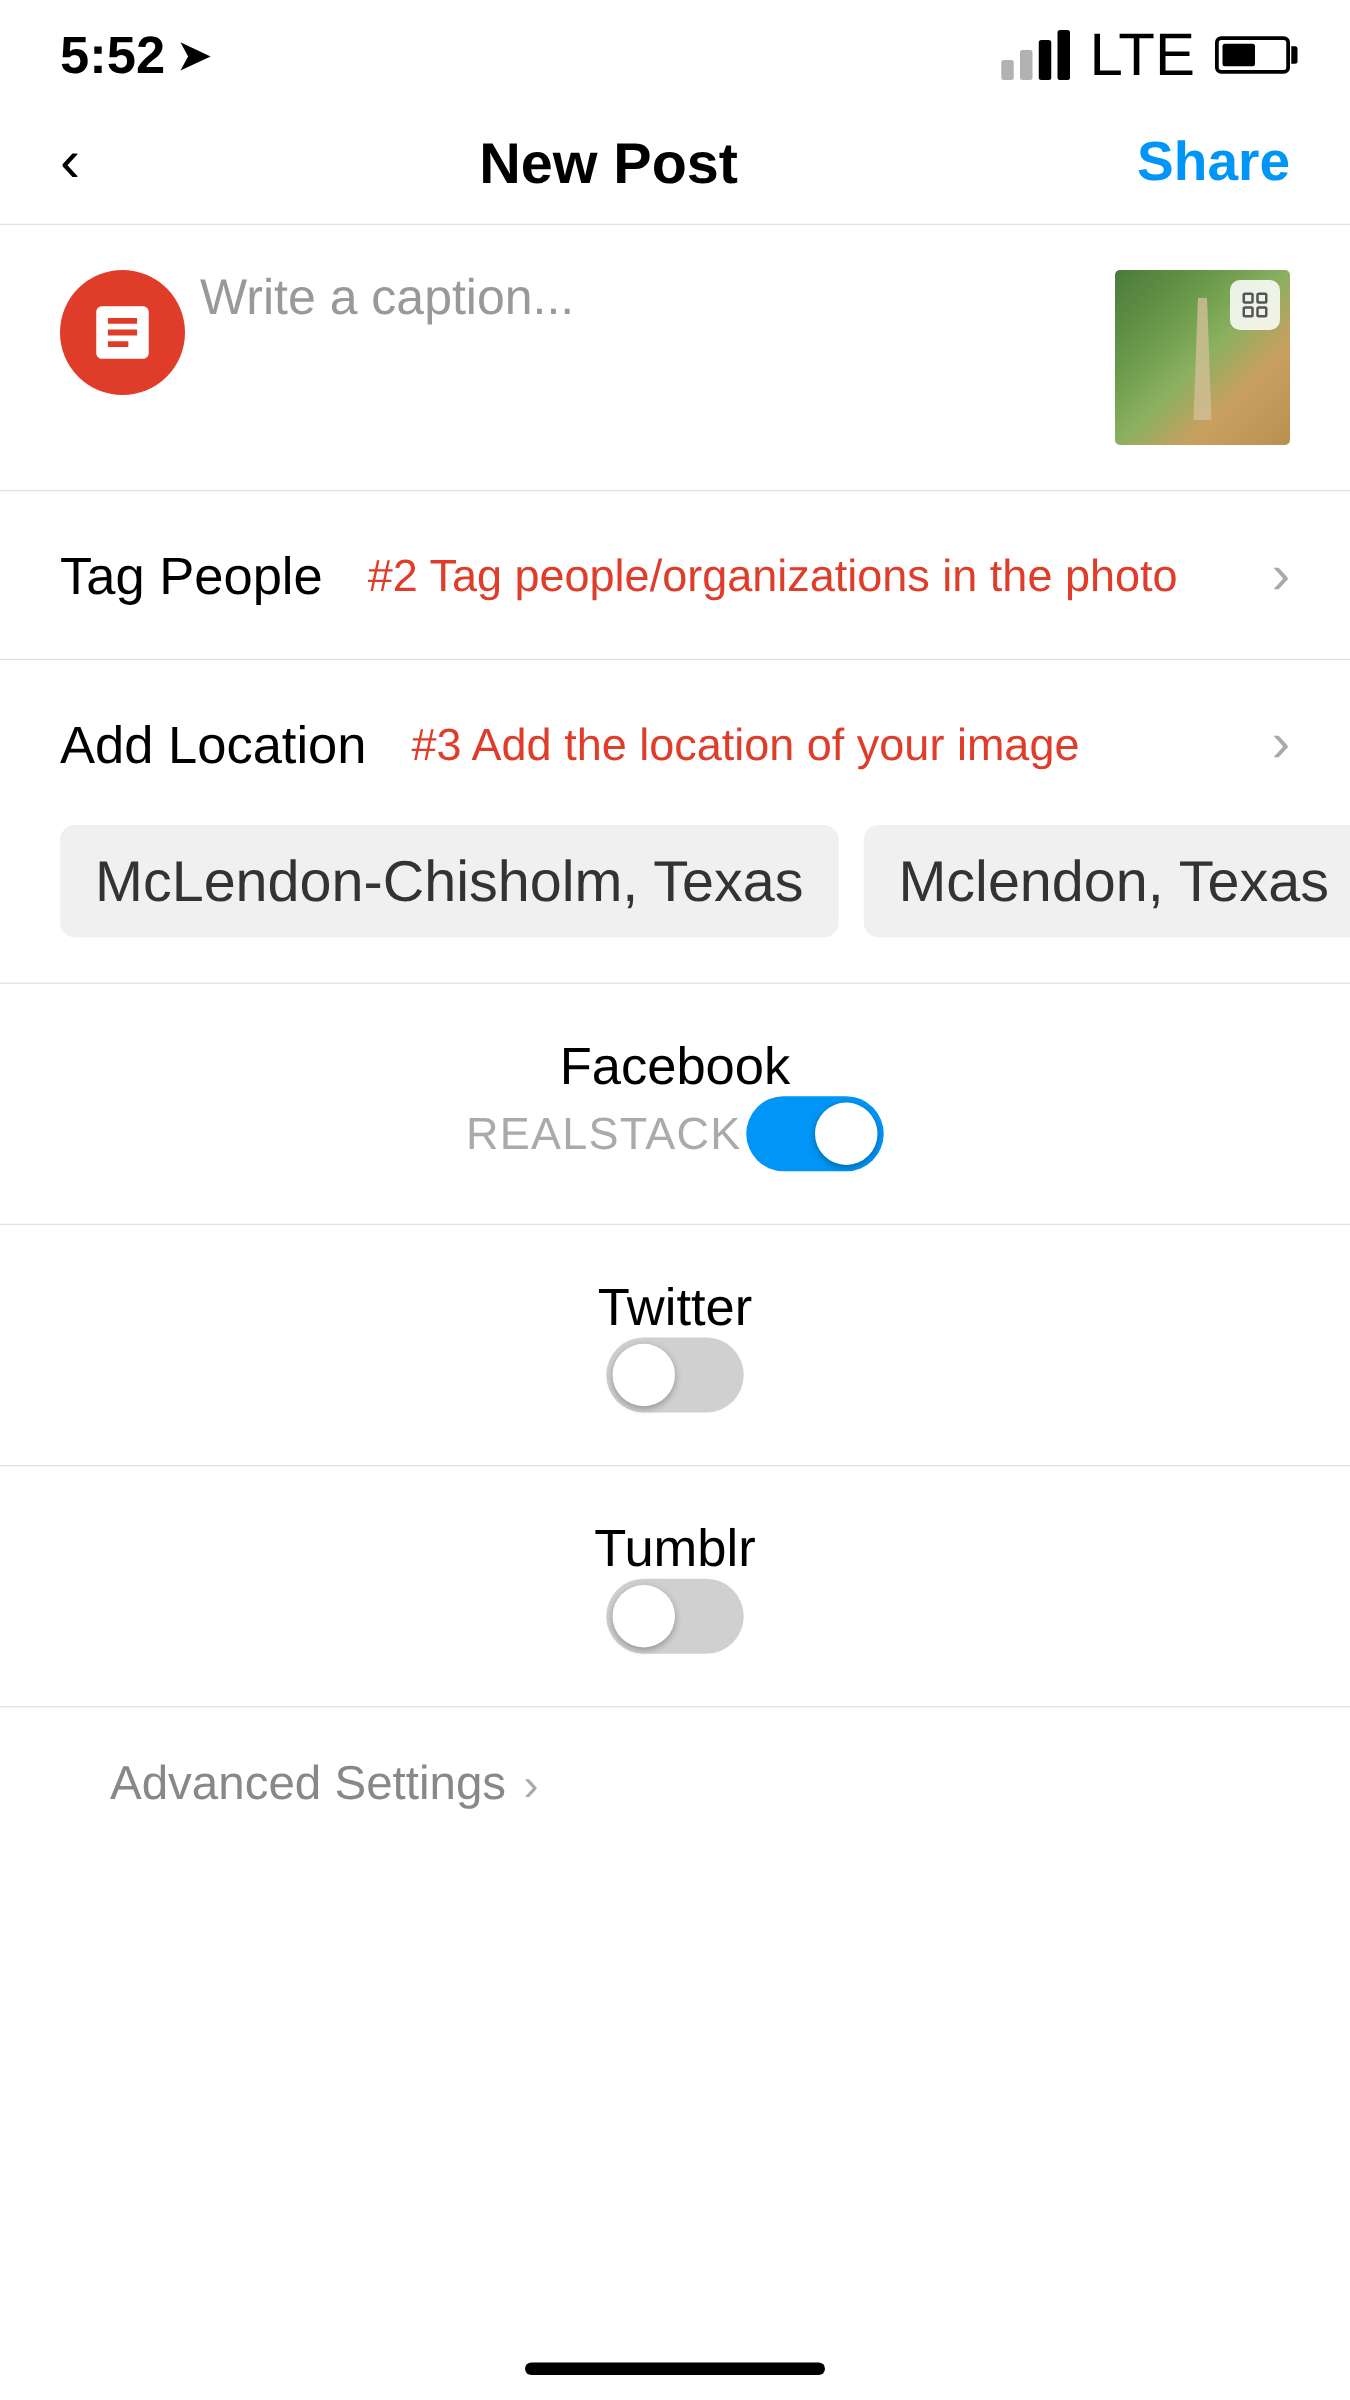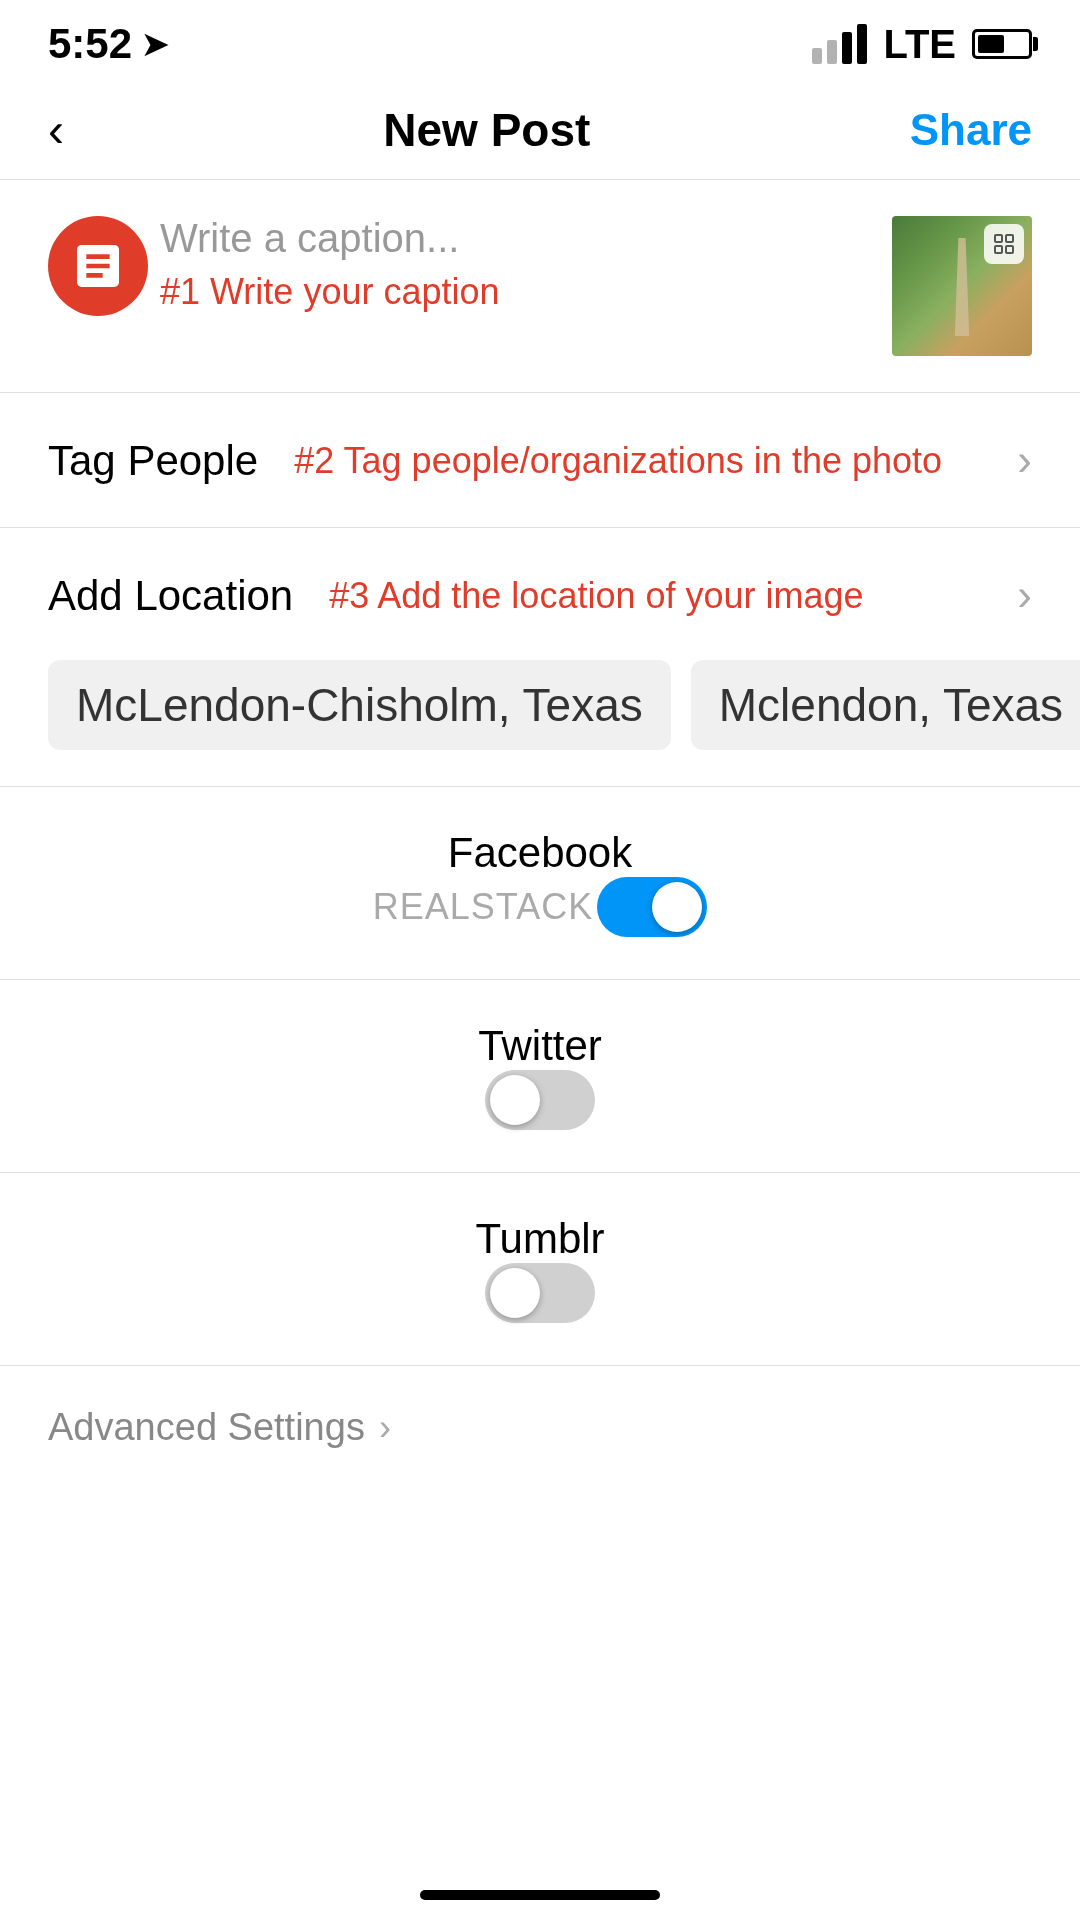--- a/index.html
+++ b/index.html
@@ -49,22 +49,22 @@
       width: 10px;
       border-radius: 2px;
     }
 
     .signal-bars span:nth-child(1) { height: 16px; opacity: 0.3; }
     .signal-bars span:nth-child(2) { height: 24px; opacity: 0.3; }
     .signal-bars span:nth-child(3) { height: 32px; }
     .signal-bars span:nth-child(4) { height: 40px; }
 
     .lte-text {
-      font-size: 40px;
-      font-weight: 700;
+      font-size: 48px;
+      font-weight: 400;
       color: #000;
     }
 
     .battery {
       width: 60px;
       height: 30px;
       border: 3px solid #000;
       border-radius: 5px;
       position: relative;
       display: flex;
@@ -339,20 +339,21 @@
       display: flex;
       align-items: center;
       padding: 40px 48px;
       gap: 14px;
       cursor: pointer;
     }
 
     .advanced-label {
       font-size: 38px;
       color: #888;
+      margin-left: 40px;
     }
 
     .advanced-chevron {
       font-size: 36px;
       color: #aaa;
     }
 
     
     .home-indicator {
       position: absolute;
@@ -394,21 +395,20 @@
 </div>
 
 <div class="caption-section">
   <div class="user-avatar">
     <svg viewBox="0 0 24 24">
       <path d="M19 3H5c-1.1 0-2 .9-2 2v14c0 1.1.9 2 2 2h14c1.1 0 2-.9 2-2V5c0-1.1-.9-2-2-2zm-5 14H7v-2h7v2zm3-4H7v-2h10v2zm0-4H7V7h10v2z"></path>
     </svg>
   </div>
   <div class="caption-text-area">
     <span class="caption-placeholder">Write a caption...</span>
-    <span class="caption-hint">#1 Write your caption</span>
   </div>
   <div class="post-thumbnail">
     <div class="thumbnail-img"></div>
     <div class="thumbnail-overlay">
       <svg viewBox="0 0 24 24" fill="none" stroke="#555" stroke-width="2">
         <rect x="3" y="3" width="7" height="7" rx="1"></rect>
         <rect x="14" y="3" width="7" height="7" rx="1"></rect>
         <rect x="3" y="14" width="7" height="7" rx="1"></rect>
         <rect x="14" y="14" width="7" height="7" rx="1"></rect>
       </svg>

